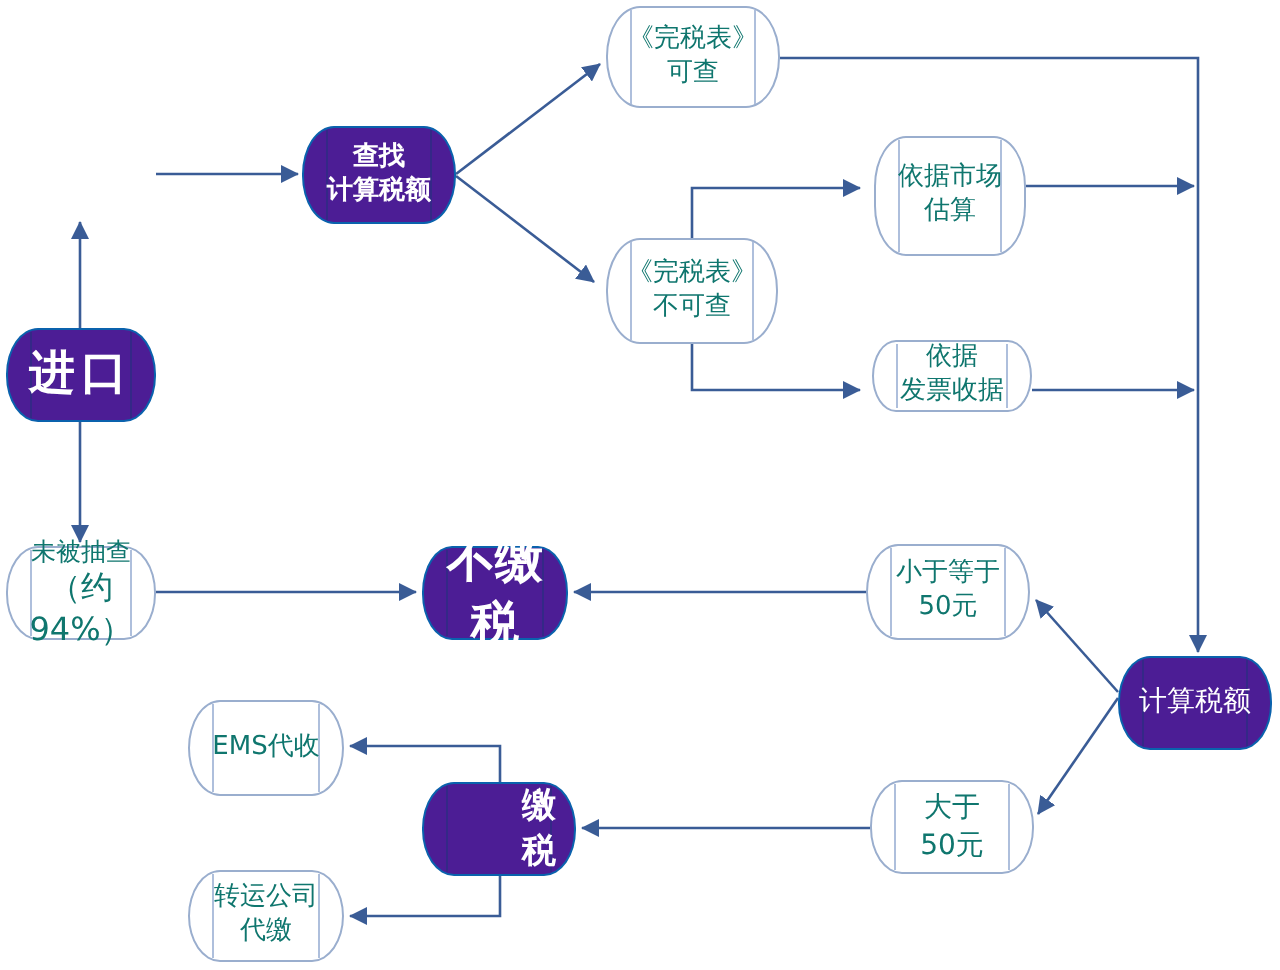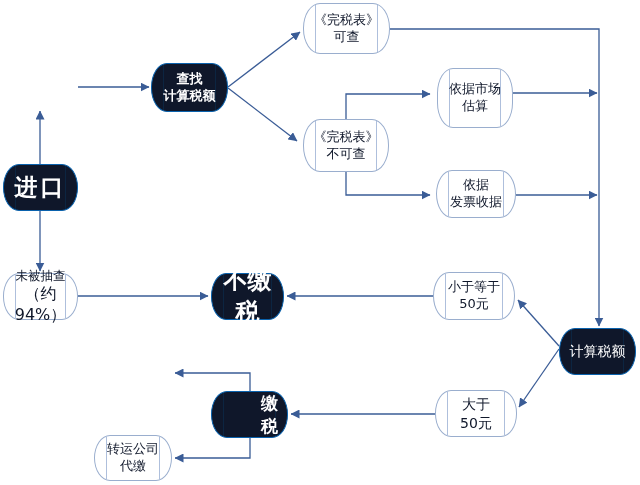--- a/index.html
+++ b/index.html
@@ -4,30 +4,30 @@
 <style>
   html,body{margin:0;padding:0;background:#ffffff;}
   body{font-family:"DejaVu Sans","Liberation Sans",sans-serif;}
   #canvas{position:relative;width:640px;height:485px;background:#ffffff;overflow:hidden;}
   #wires{position:absolute;left:0;top:0;z-index:1;}
   .node{
     position:absolute;z-index:2;
     display:flex;flex-direction:column;align-items:center;justify-content:center;
     text-align:center;box-sizing:border-box;
     background:#ffffff;border:1.5px solid #9aaece;
-    line-height:1.3;color:#0f172a;
+    line-height:1.3;color:#0f766e;
   }
   
   .node::before,.node::after{
     content:"";position:absolute;top:1px;bottom:1px;width:1px;background:#aebfdc;
   }
   .node::before{left:11px;}
   .node::after{right:11px;}
   .node.blue{
-    background:#0f172a;border-color:#0a62ad;color:#ffffff;
+    background:#4c1d95;border-color:#0a62ad;color:#ffffff;
   }
   .node.blue::before,.node.blue::after{background:rgba(10,64,110,0.35);}
   .l1,.l2{display:block;position:relative;z-index:3;}
   .fs10{font-size:16px;}
   .fs12{font-size:12.5px;}
   .fs13{font-size:13px;}
   .fs14{font-size:14px;}
   .fs16{font-size:16px;}
   .big-import{font-size:23px;font-weight:600;letter-spacing:3px;}
   .big-no-tax{font-size:24px;font-weight:700;}
@@ -84,21 +84,21 @@
   <div class="node" style="left:303px;top:119px;width:86px;height:53px;border-radius:17px/26px;">
     <span class="l1 fs13">《完税表》</span>
     <span class="l2 fs13">不可查</span>
   </div>
 
   <div class="node" style="left:437px;top:68px;width:76px;height:60px;border-radius:16px/25px;">
     <span class="l1 fs13">依据市场</span>
     <span class="l2 fs13">估算</span>
   </div>
 
-  <div class="node" style="left:436px;top:170px;width:80px;height:48px;border-radius:16px/24px;">
+  <div class="node" style="left:436px;top:170px;width:80px;height:36px;border-radius:16px/24px;">
     <span class="l1 fs13">依据</span>
     <span class="l2 fs13">发票收据</span>
   </div>
 
   <div class="node blue" style="left:559px;top:328px;width:77px;height:47px;border-radius:16px/23px;">
     <span class="l1 fs14">计算税额</span>
   </div>
 
   <div class="node" style="left:433px;top:272px;width:82px;height:48px;border-radius:16px/24px;">
     <span class="l1 fs13">小于等于</span>
@@ -116,19 +116,22 @@
 
   <div class="node blue" style="left:211px;top:391px;width:77px;height:47px;border-radius:16px/23px;">
     <span class="l1 big-pay-tax">缴 税</span>
   </div>
 
   <div class="node" style="left:3px;top:273px;width:75px;height:47px;border-radius:16px/23px;">
     <span class="l1 fs12">未被抽查</span>
     <span class="l2 fs10">（约94%）</span>
   </div>
 
+  <div class="node" style="left:94px;top:350px;width:78px;height:48px;border-radius:16px/24px;">
+    <span class="l1 fs13">EMS代收</span>
+  </div>
 
   <div class="node" style="left:94px;top:435px;width:78px;height:46px;border-radius:16px/23px;">
     <span class="l1 fs13">转运公司</span>
     <span class="l2 fs13">代缴</span>
   </div>
 
 </div>
 
 </body></html>

